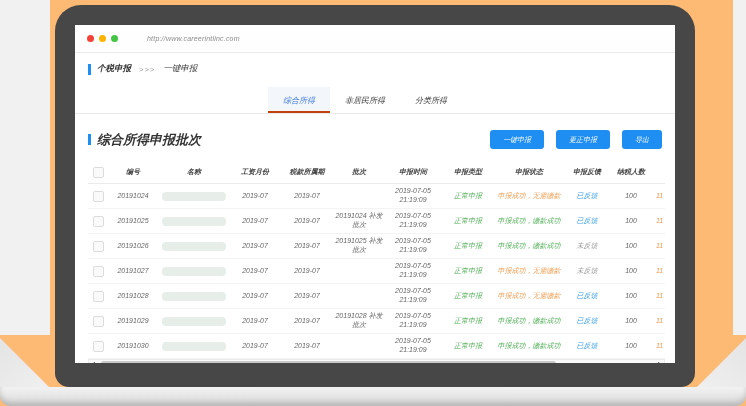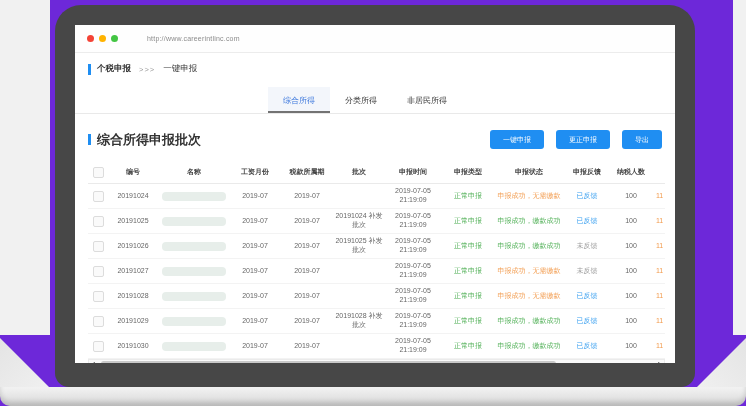--- a/index.html
+++ b/index.html
@@ -1,17 +1,17 @@
 <!DOCTYPE html>
 <html><head>
 <meta charset="utf-8">
 <style>
   html,body{margin:0;padding:0;}
   body{width:746px;height:406px;font-family:"Liberation Sans","DejaVu Sans",sans-serif;}
-  .stage{position:relative;width:746px;height:406px;background:#6d28d9;overflow:hidden;}
+  .stage{position:relative;width:746px;height:406px;background:#fdba74;overflow:hidden;font-style:italic;}
 
   
   .strip-left{position:absolute;left:0;top:0;width:50px;height:335px;background:#f1f1f1;}
   .strip-right{position:absolute;right:0;top:0;width:13px;height:335px;background:#f1f1f1;}
   .wing-left{position:absolute;left:0;top:338px;width:50px;height:50px;background:linear-gradient(135deg,#e4e4e4,#f0f0f0);clip-path:polygon(0 0,100% 100%,0 100%);}
   .wing-right{position:absolute;right:0;top:338px;width:50px;height:50px;background:linear-gradient(225deg,#e4e4e4,#f0f0f0);clip-path:polygon(100% 0,100% 100%,0 100%);}
   .base{position:absolute;left:0;top:387px;width:746px;height:19px;background:linear-gradient(#f3f3f3,#d7d7d7);border-radius:0 0 10px 10px;box-shadow:inset 0 -4px 5px rgba(0,0,0,.15);}
 
   
   .bezel{position:absolute;left:55px;top:5px;width:640px;height:382px;background:#474747;border-radius:26px 26px 14px 14px;}
@@ -27,21 +27,21 @@
   .page-header{display:flex;align-items:center;margin:10px 0 0 13px;}
   .blue-bar{width:3px;height:11px;background:#1f8ef2;margin-right:6px;}
   .page-title{font-size:8.5px;font-weight:bold;color:#333;}
   .crumb-sep{font-size:7.5px;color:#9a9a9a;margin:0 8px;letter-spacing:1px;}
   .page-sub{font-size:8.5px;color:#333;}
 
   
   .tabs-wrap{margin-top:12px;}
   .tabs{display:flex;margin-left:193px;}
   .tab{font-size:8px;color:#333;padding:8px 15px 7px 15px;cursor:default;}
-  .tab.active{color:#3c78dd;background:#f3f6fb;border-bottom:2px solid #737373;padding-bottom:5px;}
+  .tab.active{color:#3c78dd;background:#f3f6fb;border-bottom:2px solid #c2410c;padding-bottom:5px;}
   .tab-line{height:1px;background:#e9e9e9;width:100%;}
 
   
   .panel{margin:16px 13px 0 13px;}
   .panel-head{display:flex;align-items:center;}
   .panel-title{font-size:13px;font-weight:bold;color:#333;}
   .panel-btns{margin-left:auto;display:flex;gap:12px;}
   .btn{background:#1f8ef2;color:#fff;font-size:7px;padding:4.5px 13px;border-radius:3px;cursor:default;}
 
   
@@ -86,22 +86,22 @@
     <div class="page-header">
       <span class="blue-bar"></span>
       <span class="page-title">个税申报</span>
       <span class="crumb-sep">&gt;&gt;&gt;</span>
       <span class="page-sub">一键申报</span>
     </div>
 
     <div class="tabs-wrap">
       <div class="tabs">
         <div class="tab active">综合所得</div>
+        <div class="tab">非居民所得</div>
         <div class="tab">分类所得</div>
-        <div class="tab">非居民所得</div>
       </div>
       <div class="tab-line"></div>
     </div>
 
     <div class="panel">
       <div class="panel-head">
         <span class="blue-bar"></span>
         <span class="panel-title">综合所得申报批次</span>
         <div class="panel-btns">
           <span class="btn">一键申报</span>

